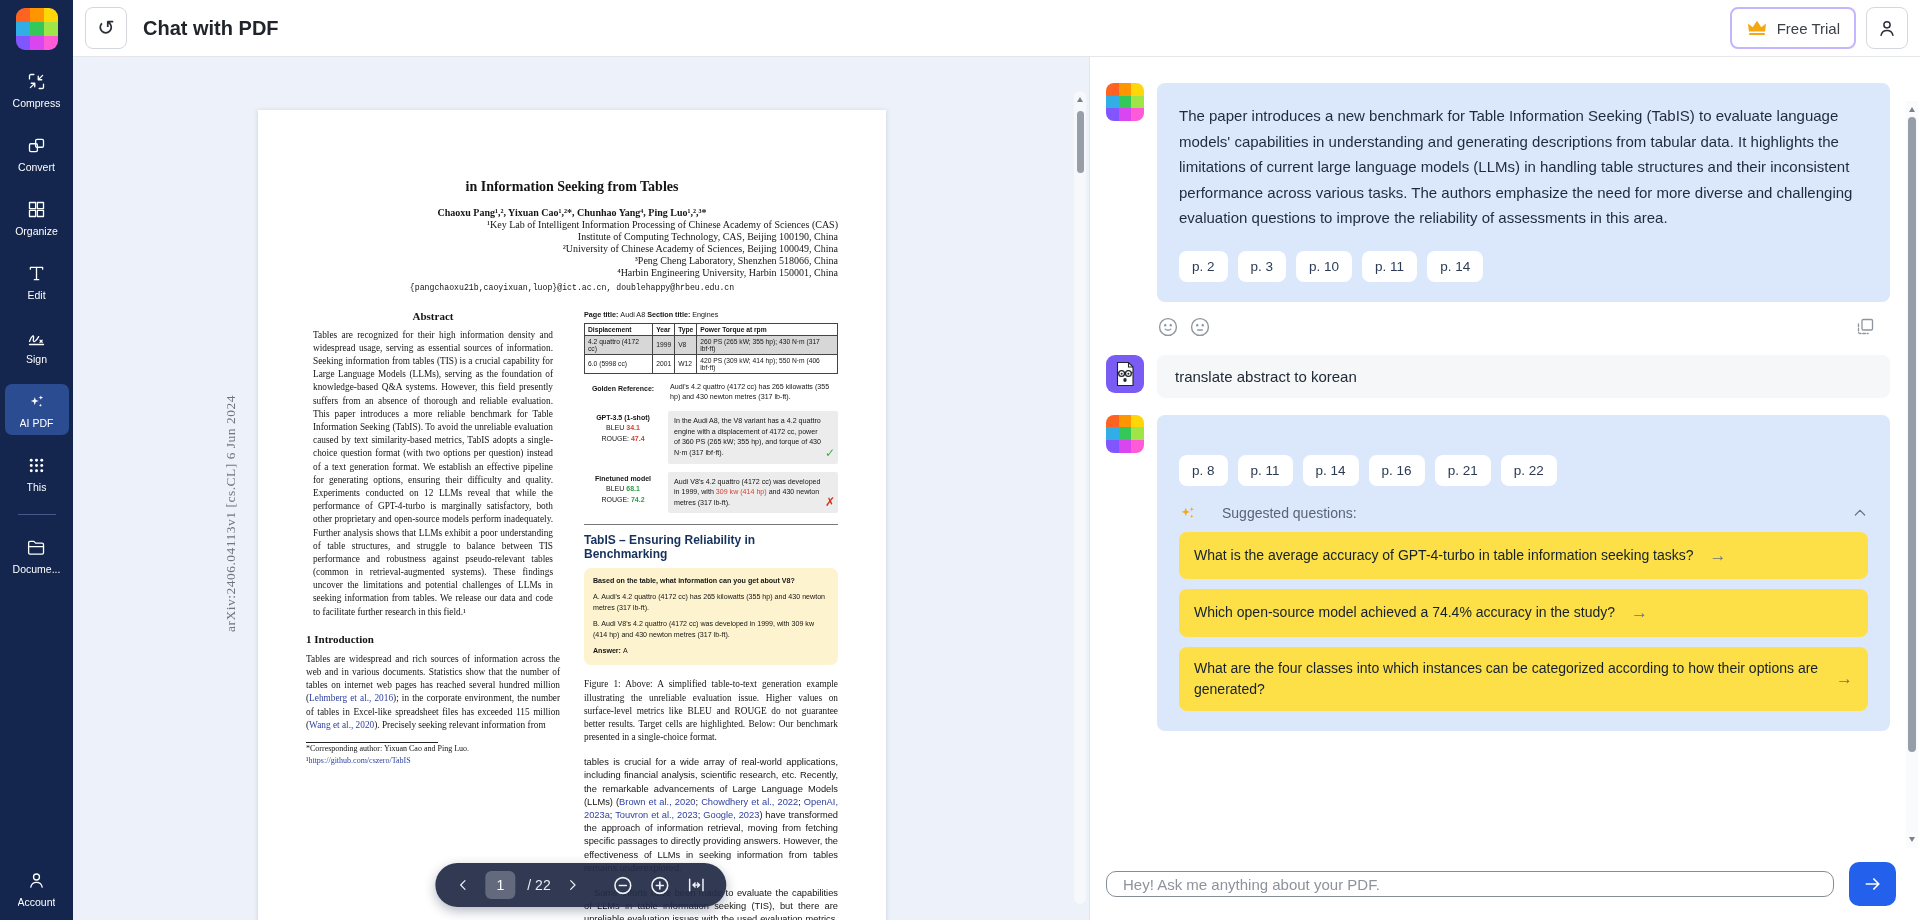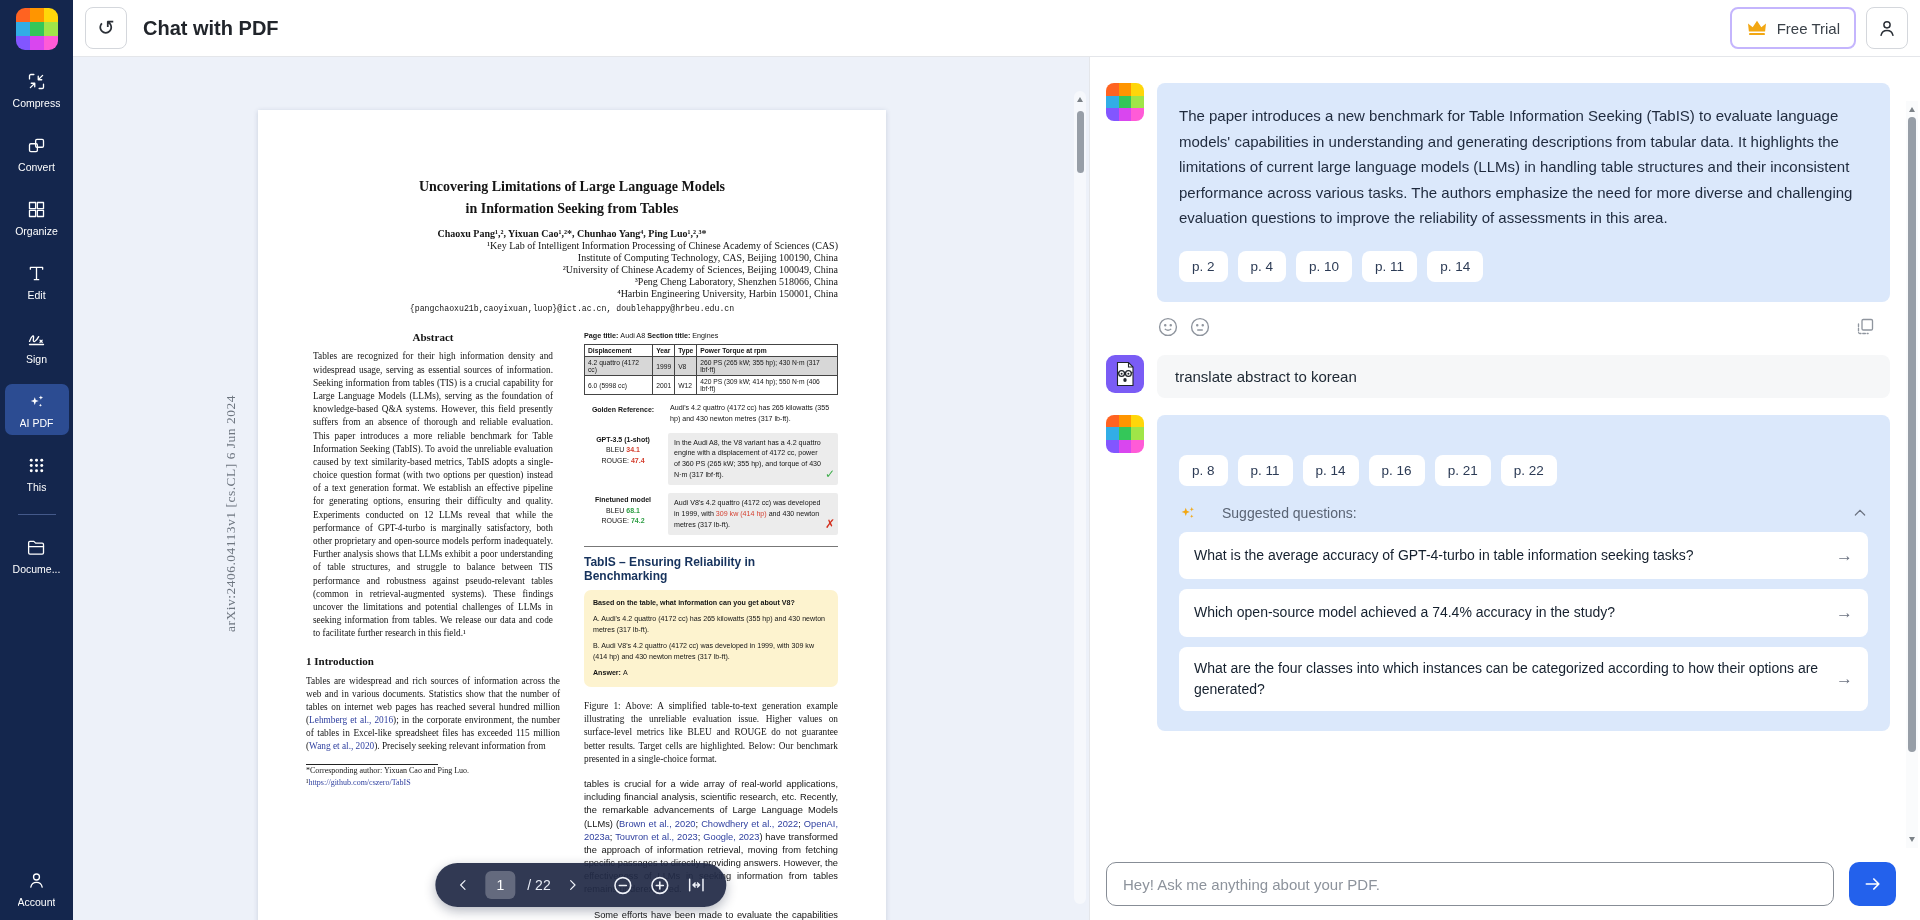--- a/index.html
+++ b/index.html
@@ -106,28 +106,28 @@
   .chips { display:flex; gap:10px; margin-top:20px; flex-wrap:wrap; }
   .chip { background:#fff; border:none; border-radius:8px; padding:8px 13px; font-size:13.5px; color:#2c3b55; cursor:pointer; }
   .feedback-row { display:flex; align-items:center; gap:10px; padding:0 14px 0 51px; margin-top:-3px; }
   .fb-btn { background:none; border:none; padding:0; cursor:pointer; display:flex; }
   .fb-btn svg { stroke:#8f959e; fill:none; stroke-width:1.5; stroke-linecap:round; }
   .copy-btn { margin-left:auto; }
   .suggested { margin-top:18px; }
   .sg-head { display:flex; align-items:center; gap:25px; color:#5a6474; font-size:14px; }
   .sg-chevron { margin-left:auto; background:none; border:none; cursor:pointer; display:flex; }
   .sg-chevron svg { stroke:#6b7280; fill:none; stroke-width:1.8; stroke-linecap:round; }
-  .sg-card { display:flex; width:100%; align-items:center; justify-content:space-between; gap:16px; text-align:left; background:#ffffff; border:none; border-radius:8px; padding:11px 15px; margin-top:10px; font-size:14px; color:#15202e; line-height:1.5; cursor:pointer; font-family:inherit; }
+  .sg-card { display:flex; width:100%; align-items:center; justify-content:flex-start; gap:16px; text-align:left; background:#fde047; border:none; border-radius:8px; padding:11px 15px; margin-top:10px; font-size:14px; color:#15202e; line-height:1.5; cursor:pointer; font-family:inherit; }
   .arr { color:#6b7280; font-size:17px; flex-shrink:0; }
 
   .chat-scrollbar { position:absolute; top:44px; bottom:72px; right:2px; width:12px; background:#fafbfc; }
   .chat-scrollbar .sb-thumb { top:16px; height:635px; width:8px; left:2px; }
 
   .chat-input-row { display:flex; gap:15px; align-items:center; padding:10px 24px 14px 16px; flex-shrink:0; }
-  .chat-input { flex:1; height:44px; border:1px solid #878d96; border-radius:10px; padding:0 16px; font-size:15px; color:#111; outline:none; font-family:inherit; }
+  .chat-input { flex:1; height:26px; border:1px solid #878d96; border-radius:10px; padding:0 16px; font-size:15px; color:#111; outline:none; font-family:inherit; }
   .chat-input::placeholder { color:#8d939c; }
   .send-btn { width:47px; height:44px; border-radius:10px; background:#2361ec; border:none; display:flex; align-items:center; justify-content:center; cursor:pointer; flex-shrink:0; }
   .send-btn svg { stroke:#fff; fill:none; stroke-width:2; stroke-linecap:round; stroke-linejoin:round; }
 </style>
 </head>
 <body>
 
 <aside class="sidebar">
   <div class="app-logo" data-logo-grid="">
       <div style="background: rgb(255, 99, 33);"></div>
@@ -264,21 +264,20 @@
     </div>
   </header>
 
   <div class="content">
 
     <section class="pdf-panel">
       <div class="arxiv">arXiv:2406.04113v1  [cs.CL]  6 Jun 2024</div>
 
       <article class="pdf-page">
         <div class="p-title">
-          <div>Uncovering Limitations of Large Language Models</div>
           <div>in Information Seeking from Tables</div>
         </div>
         <div class="p-authors">Chaoxu Pang¹,², Yixuan Cao¹,²*, Chunhao Yang⁴, Ping Luo¹,²,³*</div>
         <div class="p-affil">¹Key Lab of Intelligent Information Processing of Chinese Academy of Sciences (CAS)</div>
         <div class="p-affil">Institute of Computing Technology, CAS, Beijing 100190, China</div>
         <div class="p-affil">²University of Chinese Academy of Sciences, Beijing 100049, China</div>
         <div class="p-affil">³Peng Cheng Laboratory, Shenzhen 518066, China</div>
         <div class="p-affil">⁴Harbin Engineering University, Harbin 150001, China</div>
         <div class="p-email">{pangchaoxu21b,caoyixuan,luop}@ict.ac.cn, doublehappy@hrbeu.edu.cn</div>
 
@@ -418,21 +417,21 @@
               <div style="background: rgb(52, 199, 89);"></div>
               <div style="background: rgb(160, 229, 72);"></div>
               <div style="background: rgb(130, 86, 255);"></div>
               <div style="background: rgb(217, 70, 239);"></div>
               <div style="background: rgb(255, 91, 215);"></div>
             </div>
           <div class="bubble ai">
             <p class="ai-text">The paper introduces a new benchmark for Table Information Seeking (TabIS) to evaluate language models' capabilities in understanding and generating descriptions from tabular data. It highlights the limitations of current large language models (LLMs) in handling table structures and their inconsistent performance across various tasks. The authors emphasize the need for more diverse and challenging evaluation questions to improve the reliability of assessments in this area.</p>
             <div class="chips">
               <button class="chip">p. 2</button>
-              <button class="chip">p. 4</button>
+              <button class="chip">p. 3</button>
               <button class="chip">p. 10</button>
               <button class="chip">p. 11</button>
               <button class="chip">p. 14</button>
             </div>
           </div>
         </div>
 
         <div class="feedback-row">
           <button class="fb-btn">
             <svg width="22" height="22" viewBox="0 0 24 24">

